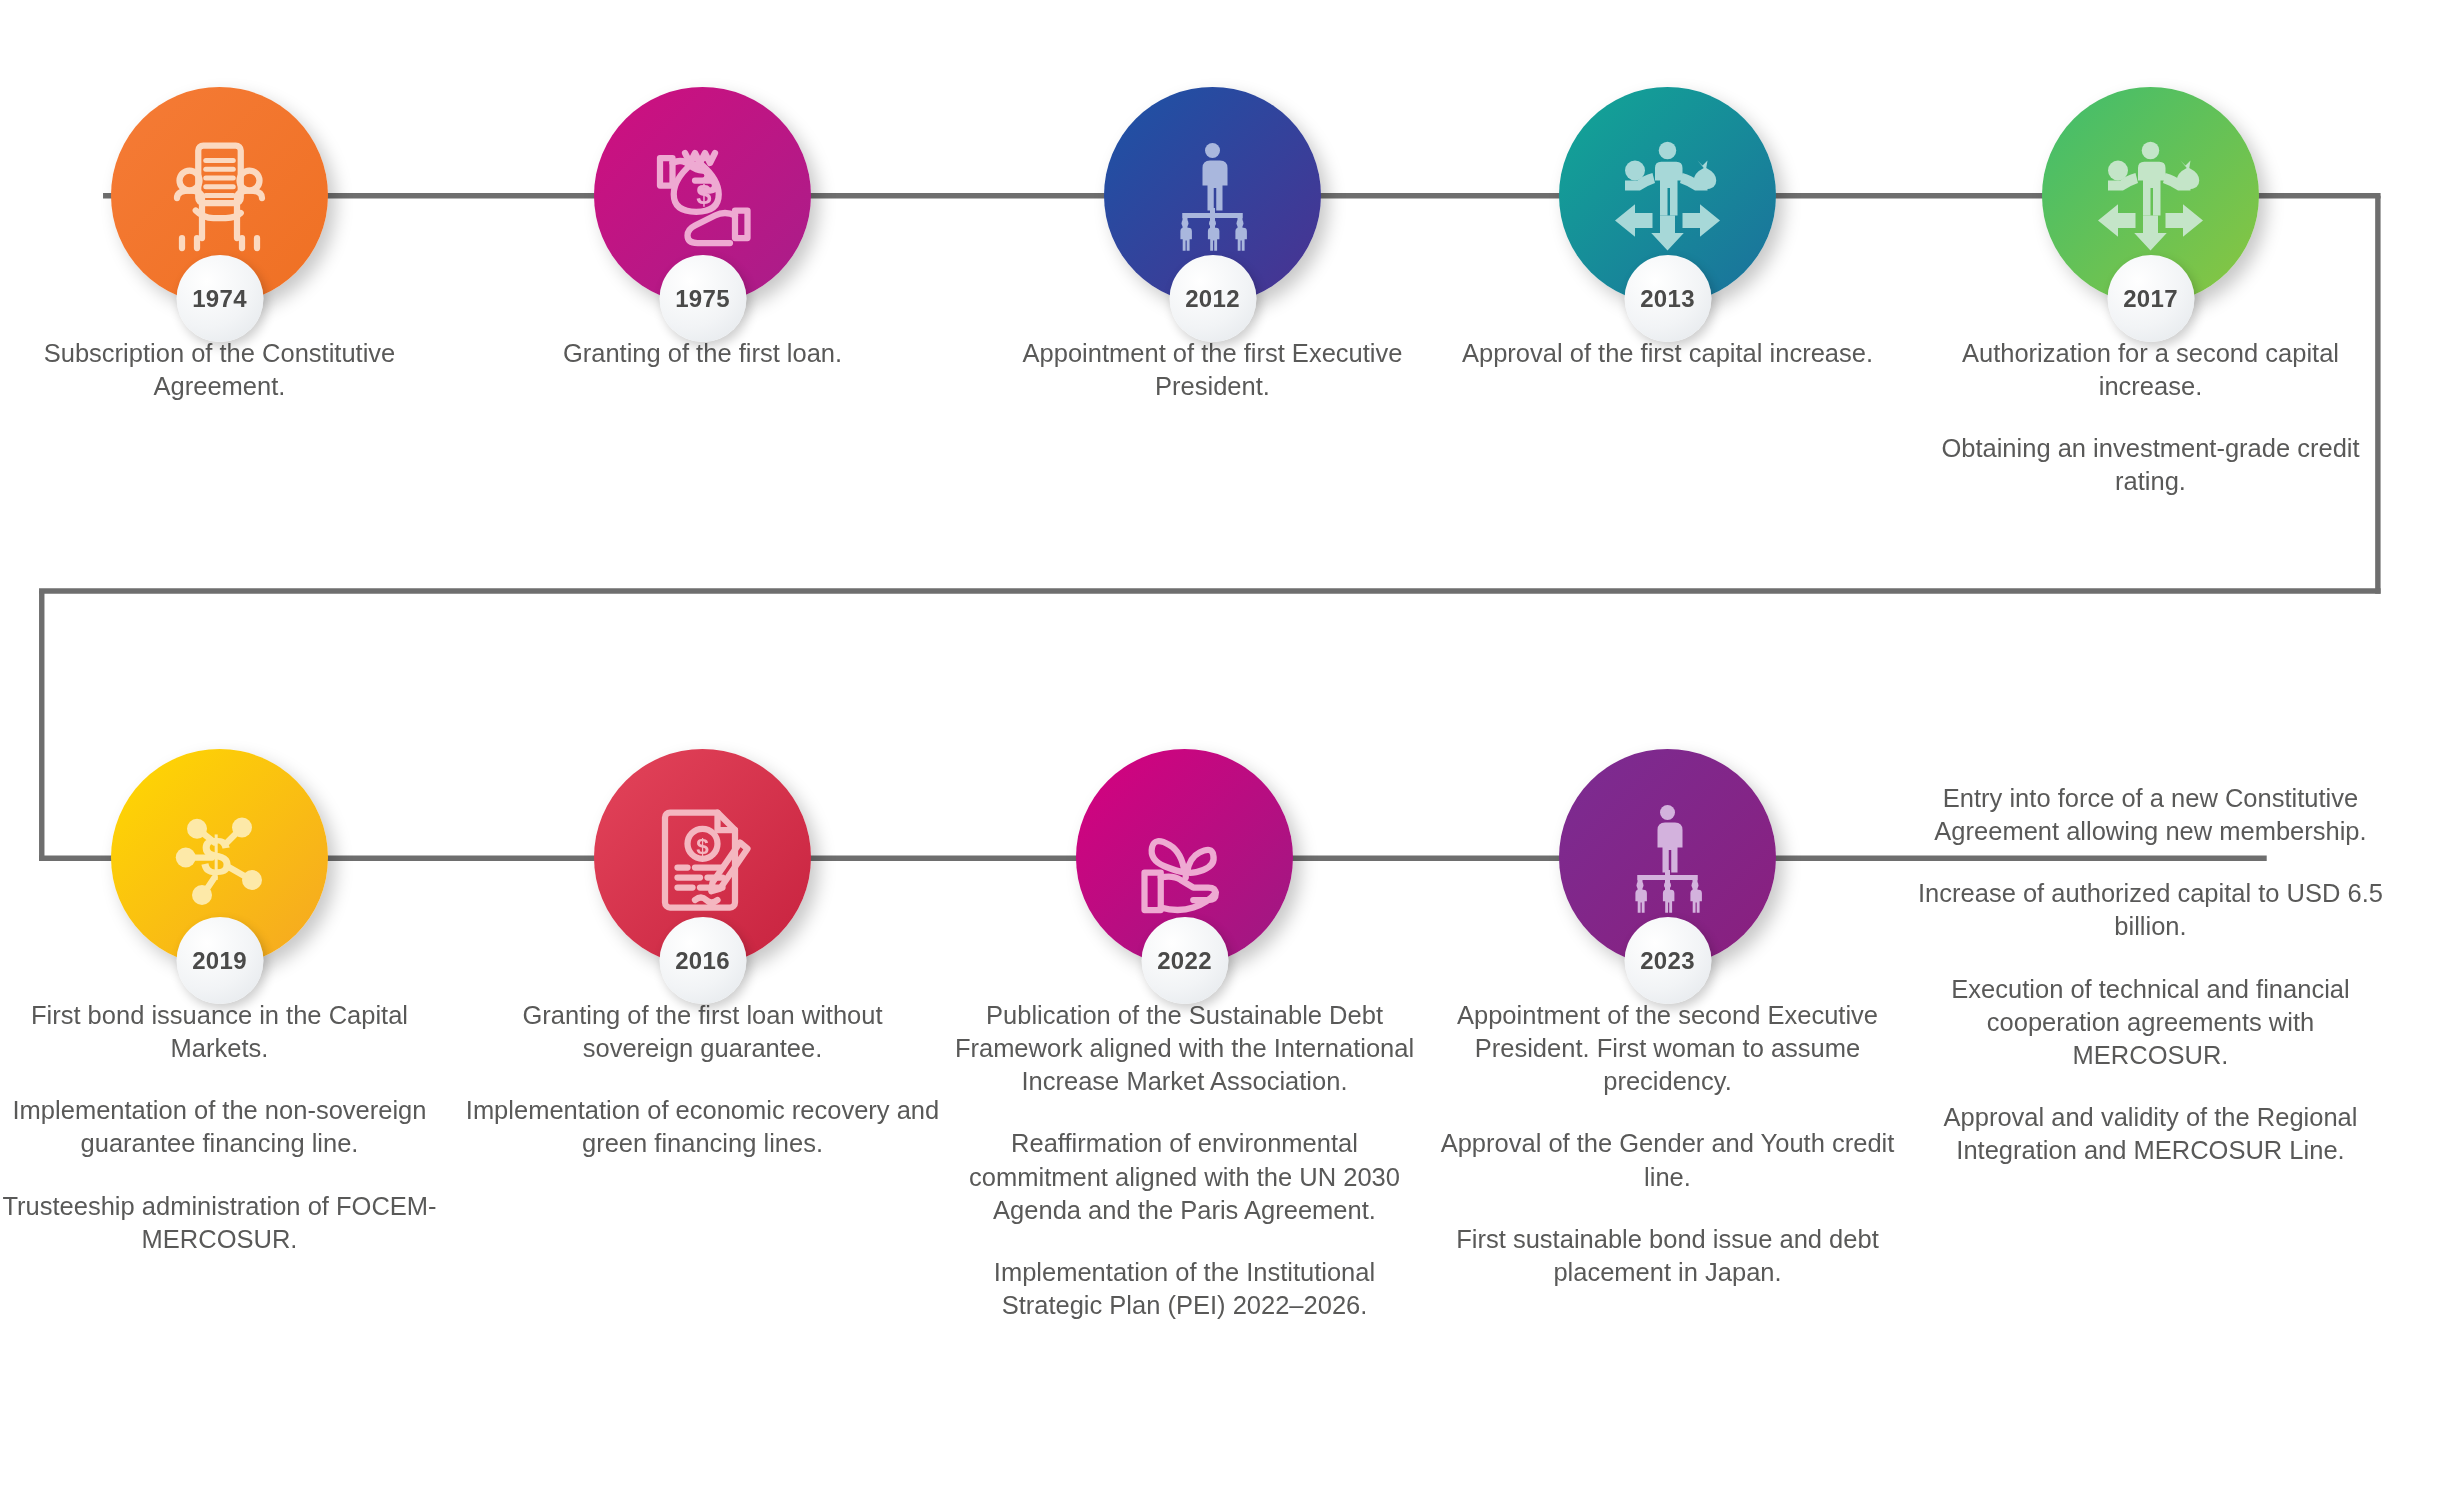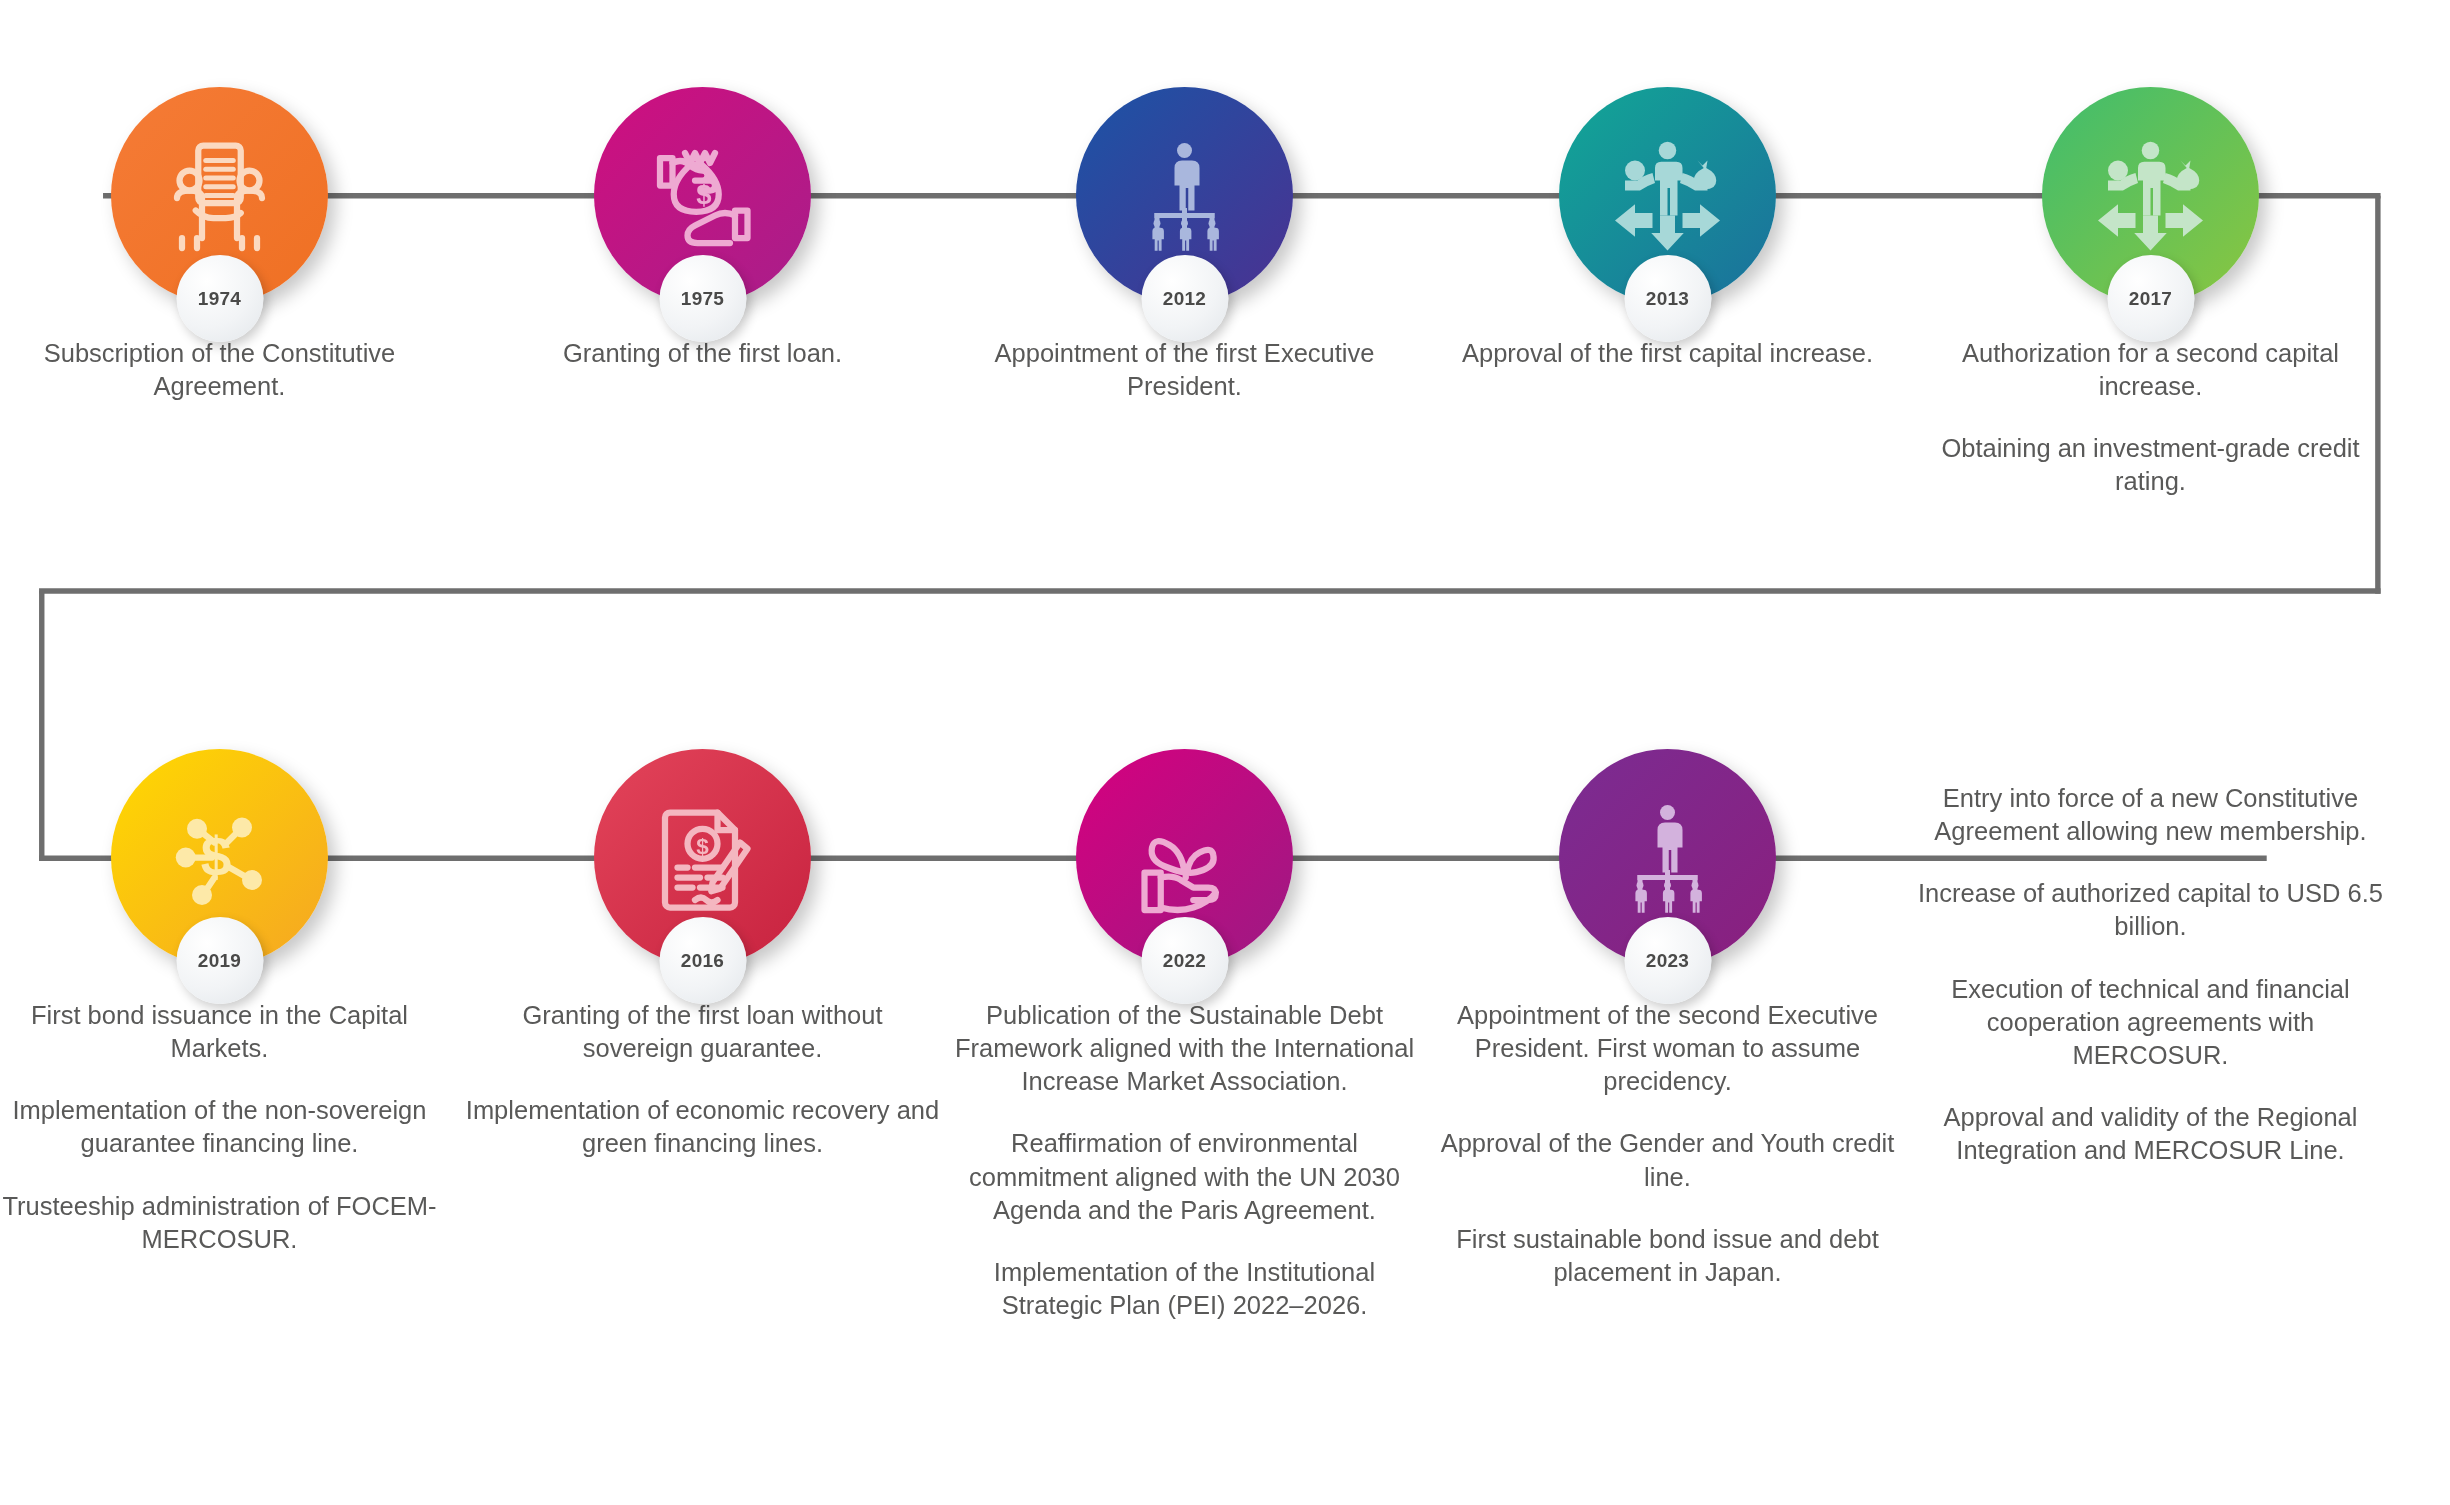--- a/index.html
+++ b/index.html
@@ -23,21 +23,21 @@
     display:flex;align-items:center;justify-content:center;
   }
   .big-circle svg{width:125px;height:125px;display:block;}
 
   .year-badge{
     position:absolute;left:50%;top:168px;transform:translateX(-50%);
     width:87px;height:87px;border-radius:50%;
     background:radial-gradient(circle at 35% 30%, #ffffff 0%, #f2f4f6 55%, #e2e6ea 100%);
     box-shadow:3.3px 4.9px 11px rgba(0,0,0,.20);
     display:flex;align-items:center;justify-content:center;
-    font-size:19px;font-weight:bold;color:#4a4a49;letter-spacing:0.3px;
+    font-size:24px;font-weight:bold;color:#4a4a49;letter-spacing:0.3px;
     font-family:"Liberation Sans", sans-serif;
   }
 
   .caption{
     margin-top:33px;width:100%;text-align:center;
     color:#595958;font-size:25.5px;line-height:1.30;
     font-family:"Liberation Sans", sans-serif;
   }
   .caption p{margin:0 0 29px 0;}
   .caption p:last-child{margin-bottom:0;}
@@ -100,21 +100,21 @@
               <rect x="76" y="62" width="10" height="22" fill="none" stroke="#eeaad2" stroke-width="5" stroke-linecap="round" stroke-linejoin="round"></rect>
               <path d="M76 66 q-8-4-16 0 l-16 8 q-6 3-6 8 q0 6 8 6 l26 0" fill="none" stroke="#eeaad2" stroke-width="5" stroke-linecap="round" stroke-linejoin="round"></path>
             </svg>
           </div>
           <div class="year-badge">1975</div>
         </div>
         <div class="caption">
           <p>Granting of the first loan.</p>
         </div>
       </div>
-      <div class="node" style="left: 946px; top: 0px;">
+      <div class="node" style="left: 974px; top: 0px;">
         <div class="circle-wrap">
           <div class="big-circle" style="background: linear-gradient(135deg, rgb(27, 84, 166) 0%, rgb(75, 49, 145) 100%);">
             <svg viewBox="0 0 100 100">
               <g fill="#a9b7dd">
                 <circle cx="50" cy="14" r="6"></circle>
                 <path d="M44 22 h12 q6 0 6 6 v14 h-4 v20 h-5 V44 h-2 v18 h-5 V42 h-4 V28 q0-6 6-6z"></path>
                 <rect x="26" y="64" width="48" height="4"></rect>
                 <rect x="48" y="60" width="4" height="6"></rect>
                 <rect x="26" y="64" width="4" height="12"></rect>
                 <rect x="48" y="64" width="4" height="12"></rect>

